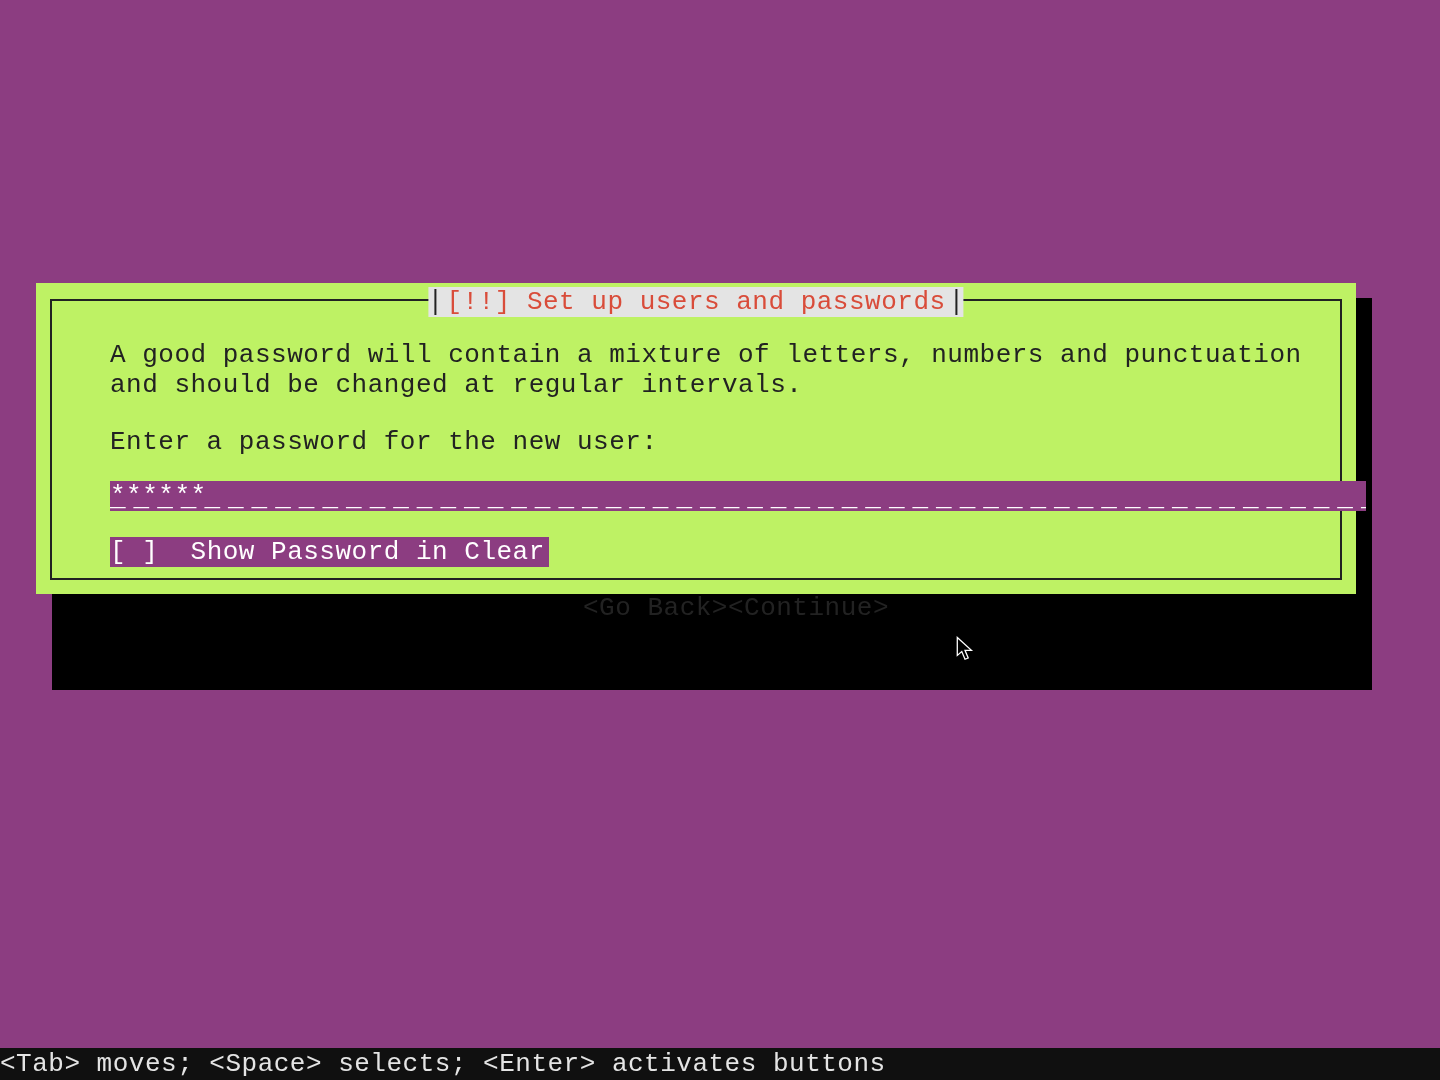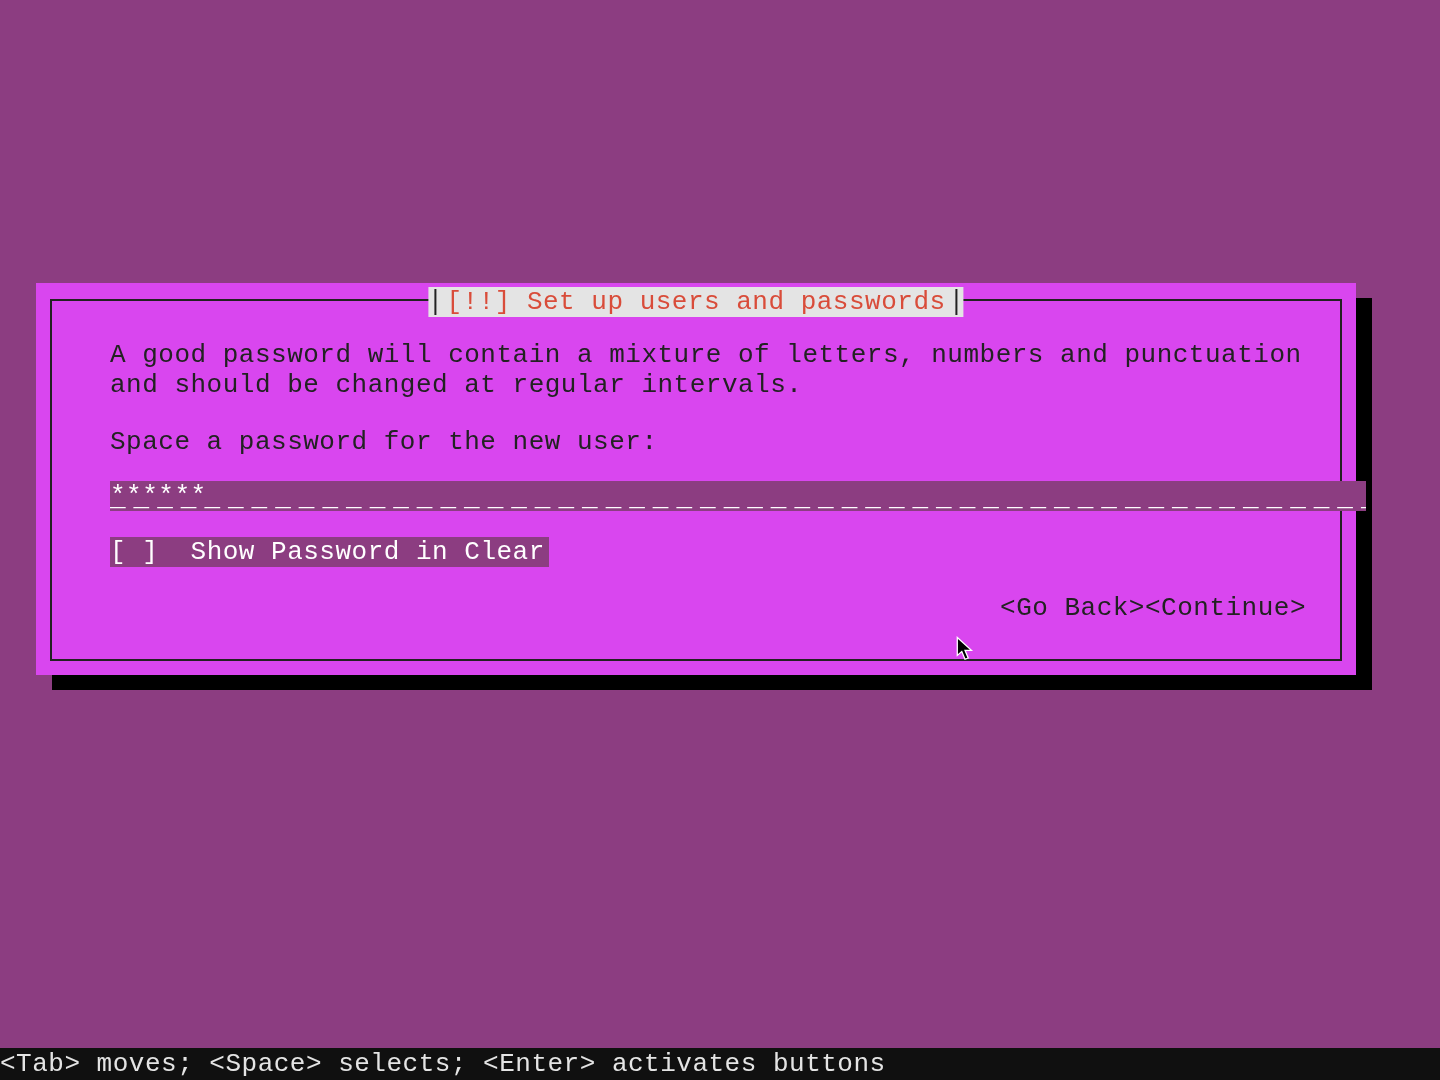--- a/index.html
+++ b/index.html
@@ -19,22 +19,22 @@
     top: 298px;
     width: 1320px;
     height: 392px;
     background: #000;
   }
   .dialog {
     position: absolute;
     left: 36px;
     top: 283px;
     width: 1320px;
-    height: 392px;
-    background: #d946ef;
+    height: 311px;
+    background: #bef264;
     box-sizing: border-box;
   }
   .border {
     position: absolute;
     left: 14px;
     top: 16px;
     right: 14px;
     bottom: 14px;
     border: 2px solid #222;
     box-sizing: border-box;
@@ -112,21 +112,21 @@
     color: #fff;
     display: inline-block;
     padding: 0 4px 0 0;
     line-height: 30px;
     letter-spacing: 0.5px;
     margin-bottom: 26px;
     font-family: Liberation Mono, monospace;
   }
   .button-row {
     display: flex;
-    justify-content: flex-end;
+    justify-content: center;
     width: 1140px;
     margin-left: 56px;
     color: #222;
     letter-spacing: 0.5px;
   }
   .go-back, .continue {
     cursor: default;
   }
   .footer {
     position: absolute;
@@ -158,21 +158,21 @@
   <div class="border"></div>
 
   <div class="title-wrap">
     <span class="title-stub"></span>
     <span class="title-text">[!!] Set up users and passwords</span>
     <span class="title-stub"></span>
   </div>
 
   <div class="content">
     <div class="description">A good password will contain a mixture of letters, numbers and punctuation and should be changed at regular intervals.</div>
-    <div class="prompt">Space a password for the new user:</div>
+    <div class="prompt">Enter a password for the new user:</div>
 
     <div class="password-field">
       <div class="password-fill">______________________________________________________________________________________________________________________________________________________________________________</div>
       <div class="password-value">******</div>
     </div>
 
     <div class="checkbox-row">
       <span>[ ]</span>&nbsp;
       <span>Show Password in Clear</span>
     </div>

